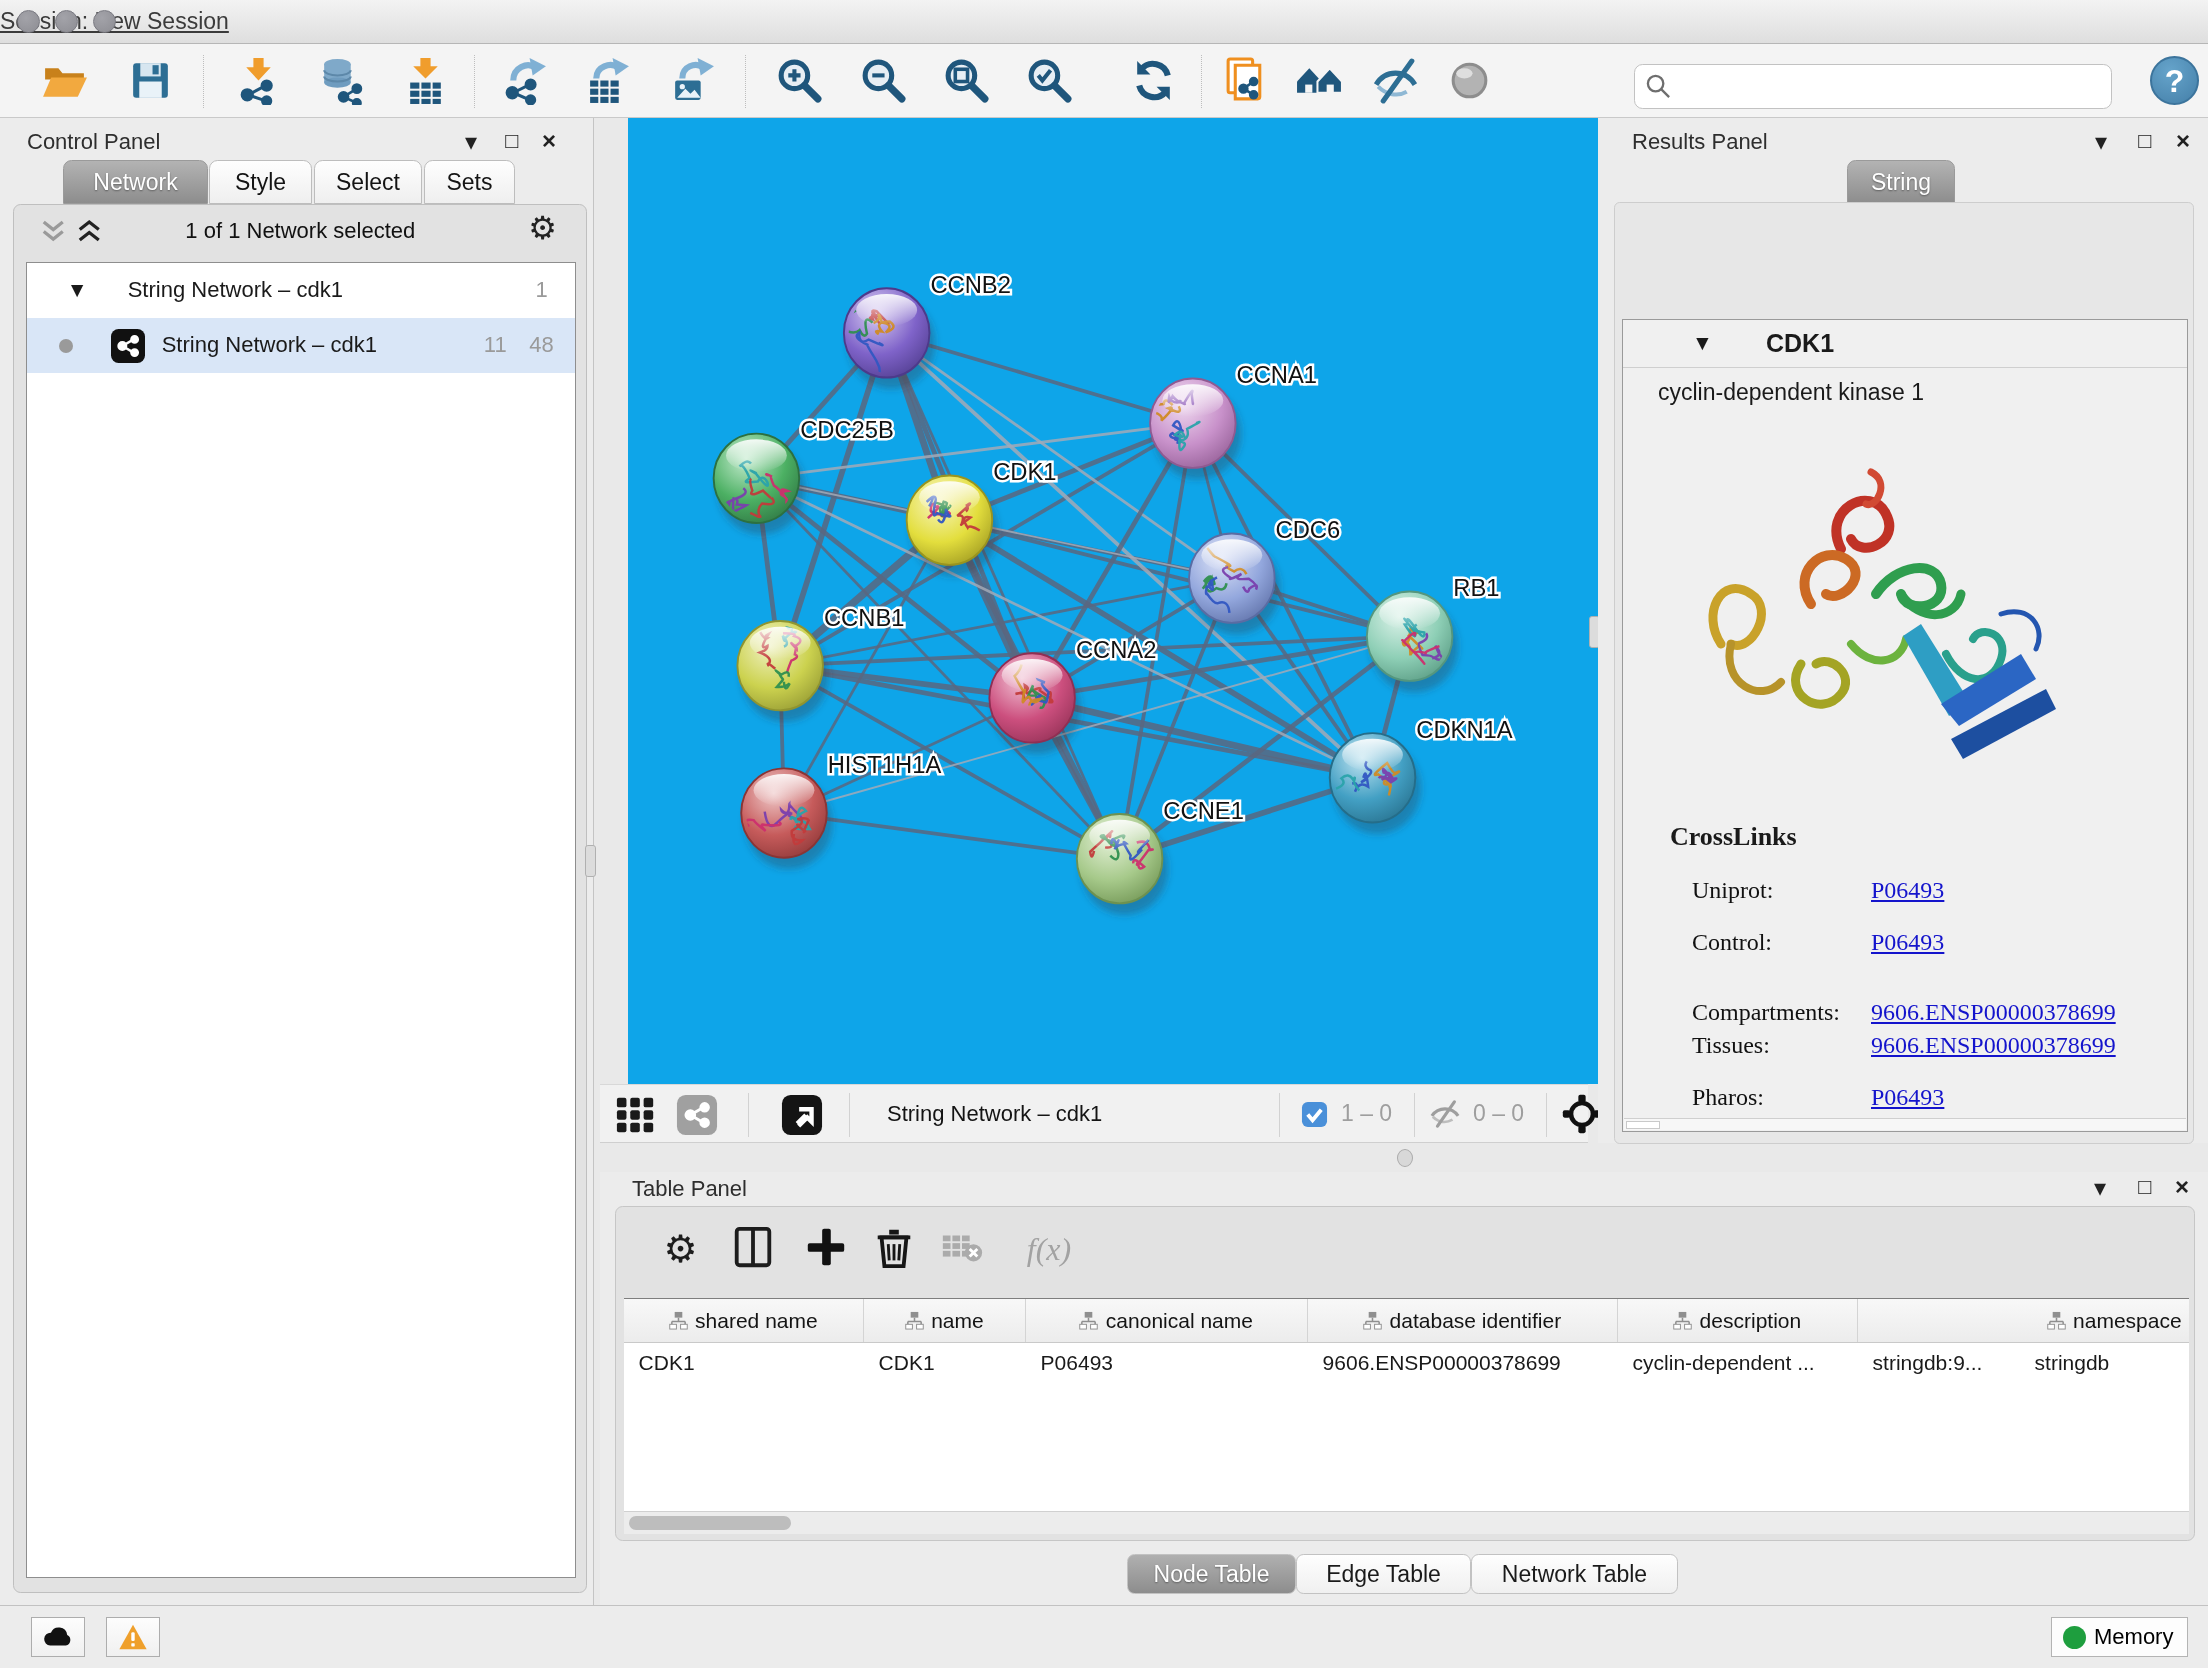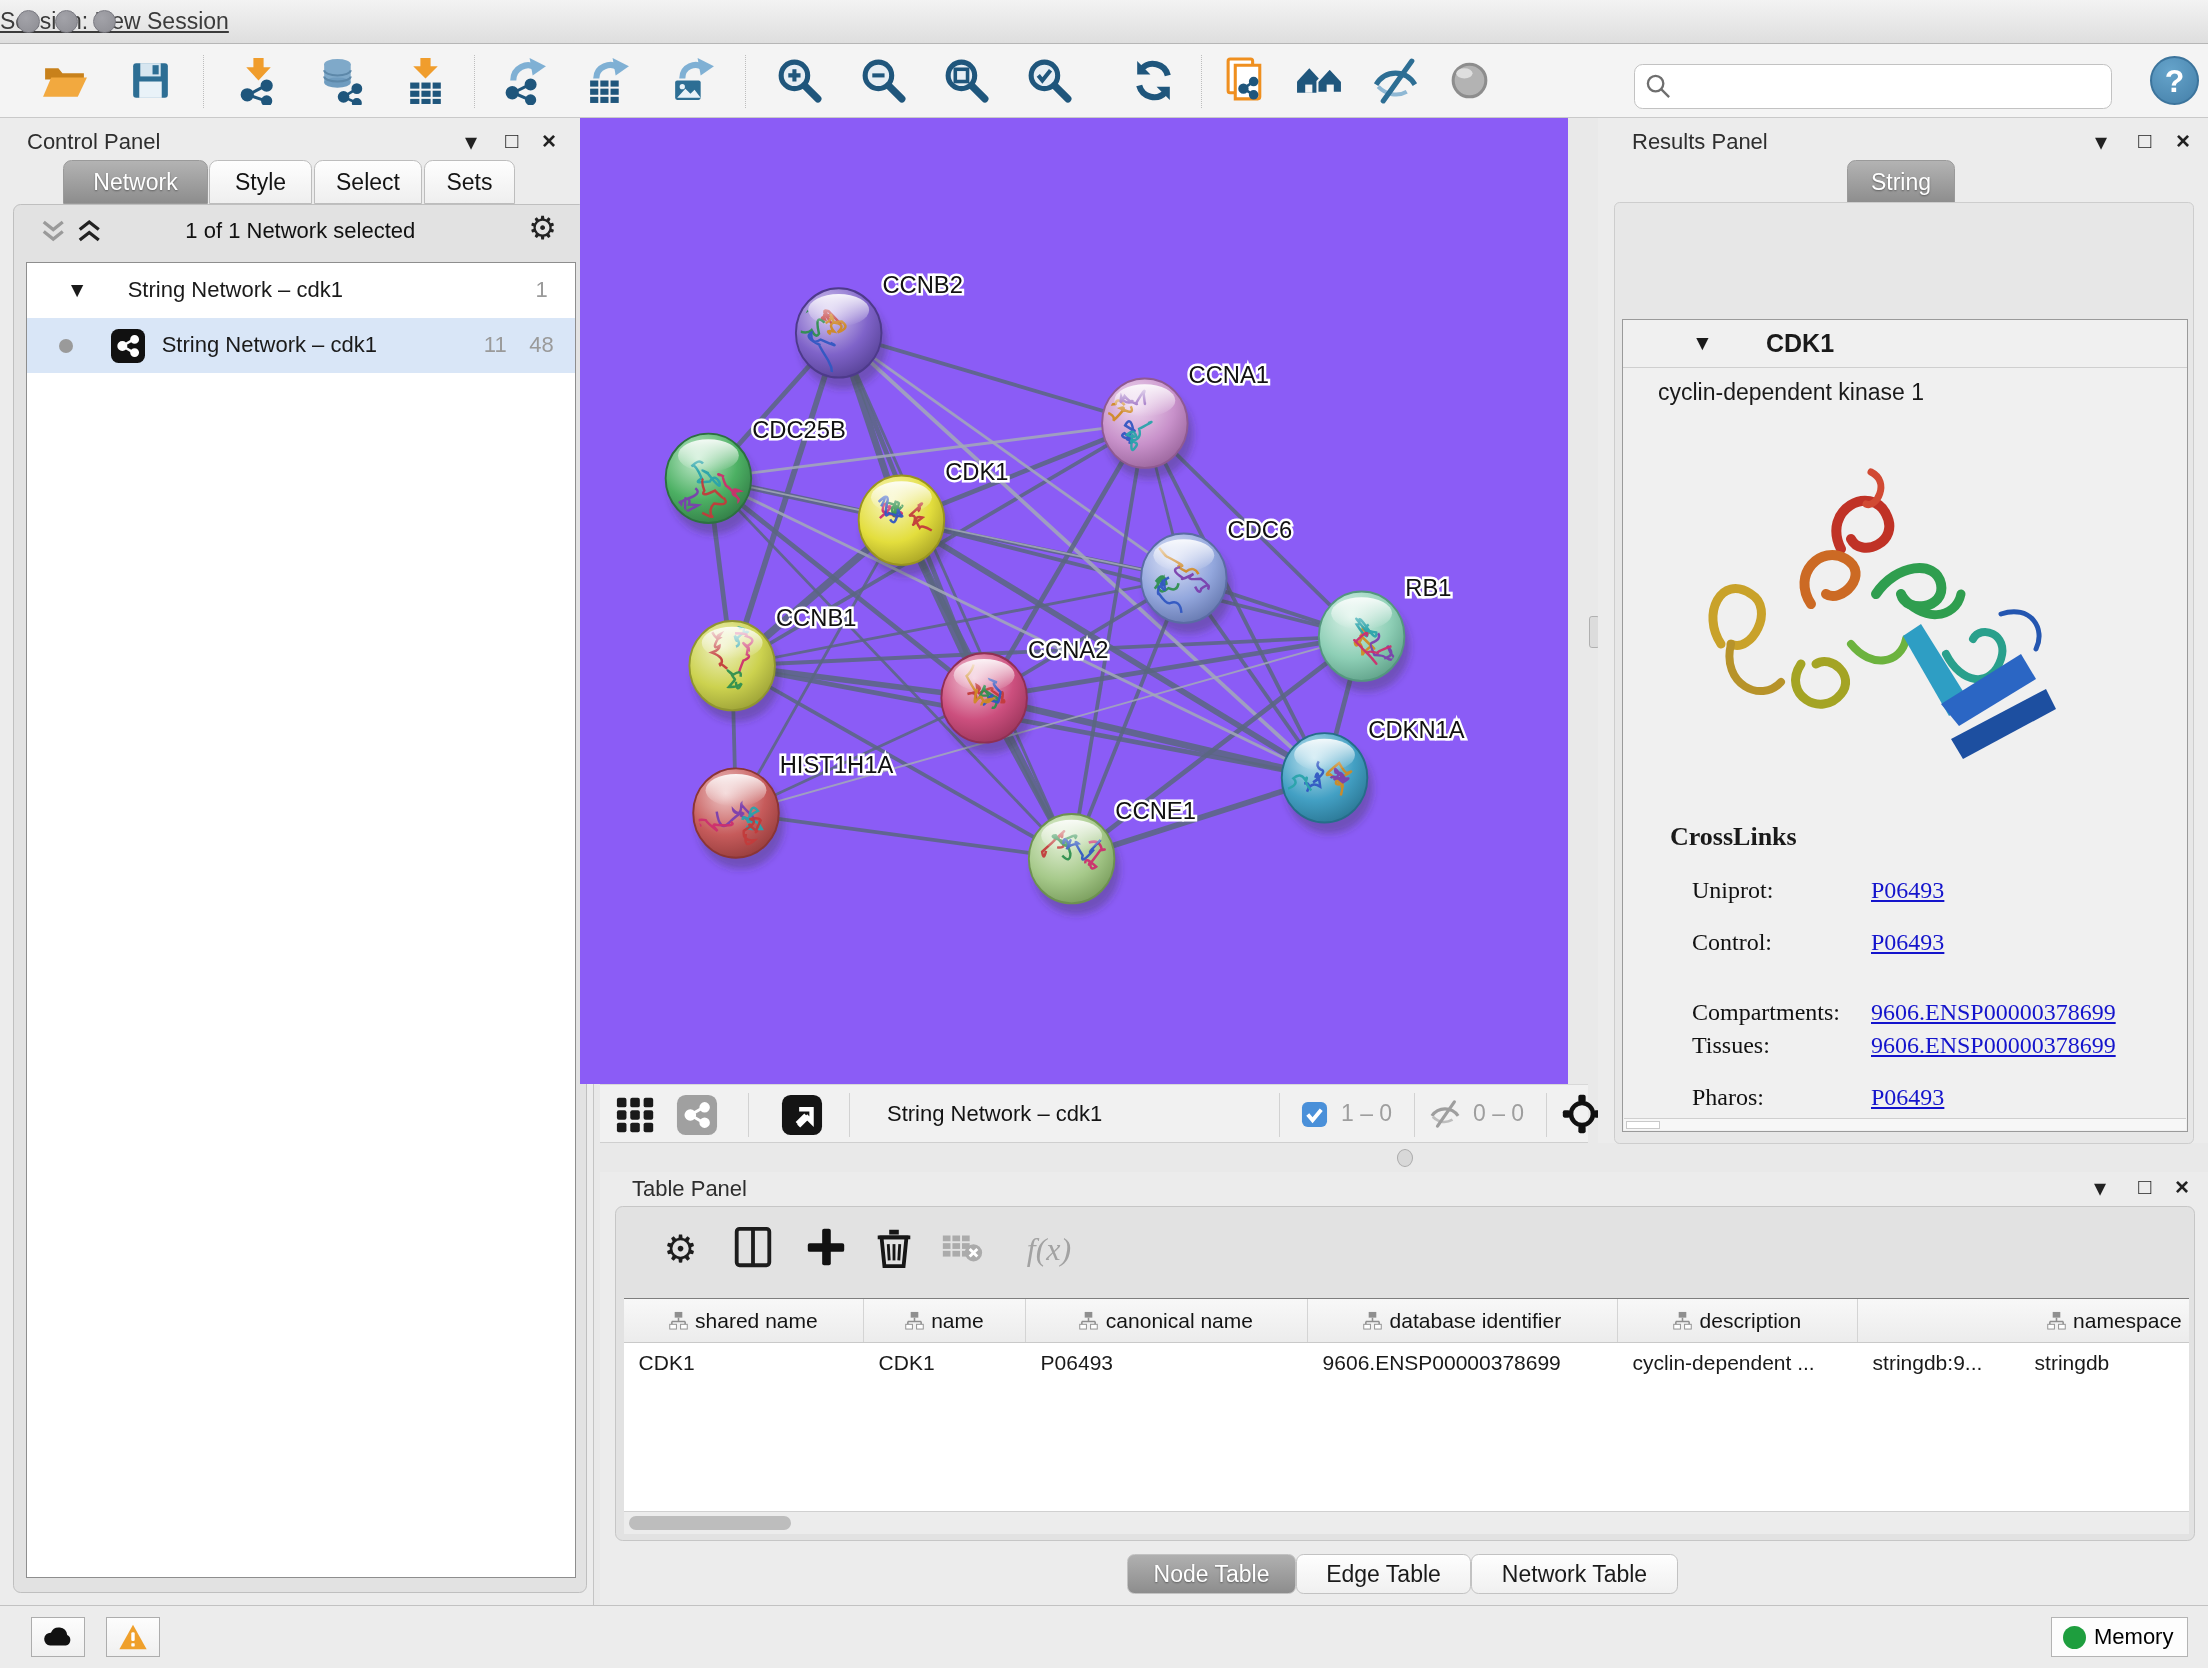--- a/index.html
+++ b/index.html
@@ -49,21 +49,21 @@
   .tree-row { position:relative; height:55px; font-size:22px; }
   .tree-row.sel { background:#d9e6f7; }
   .tr-caret { position:absolute; left:40px; top:15px; font-size:21px; }
   .tr-label { position:absolute; top:14.3px; white-space:nowrap; }
   .tr-num { position:absolute; top:14.3px; color:#9a9a9a; }
   .tr-dot { position:absolute; left:32px; top:21px; width:14.3px; height:14.3px; border-radius:50%; background:#9a9a9a; }
   .tr-appicon { position:absolute; left:84px; top:10.5px; width:34px; height:34px; border-radius:7.6px; background:#111; }
   .tr-appicon svg { width:34px; height:34px; }
 
   
-  .net-canvas { position:absolute; left:580px; top:118px; width:988px; height:966px; background:#8b5cf6; }
+  .net-canvas { position:absolute; left:628px; top:118px; width:988px; height:966px; background:#0ea5e9; }
   .net-strip { position:absolute; left:600px; top:1084px; width:988px; height:59px; background:#f1f1f1;
     border-top:1px solid #d8d8d8; border-bottom:1px solid #cfcfcf; }
   .ns-btn { position:absolute; top:8.6px; width:42px; height:42px; background:none; border:none; padding:0; cursor:pointer; }
   .ns-sep { position:absolute; top:7.6px; height:44px; border-left:1.9px solid #d2d2d2; }
   .ns-title { position:absolute; left:287px; top:0; line-height:57px; font-size:22px; color:#141414; }
   .ns-count { position:absolute; top:0; line-height:57px; font-size:23px; color:#9e9e9e; }
 
   .splitter { position:absolute; left:600px; top:1143px; width:1608px; height:28.5px; background:#e9e9e9; }
   .grip-dot { position:absolute; left:797px; top:5.7px; width:16px; height:18px; border-radius:50%;
     background:#d8d8d8; border:1px solid #ababab; }

